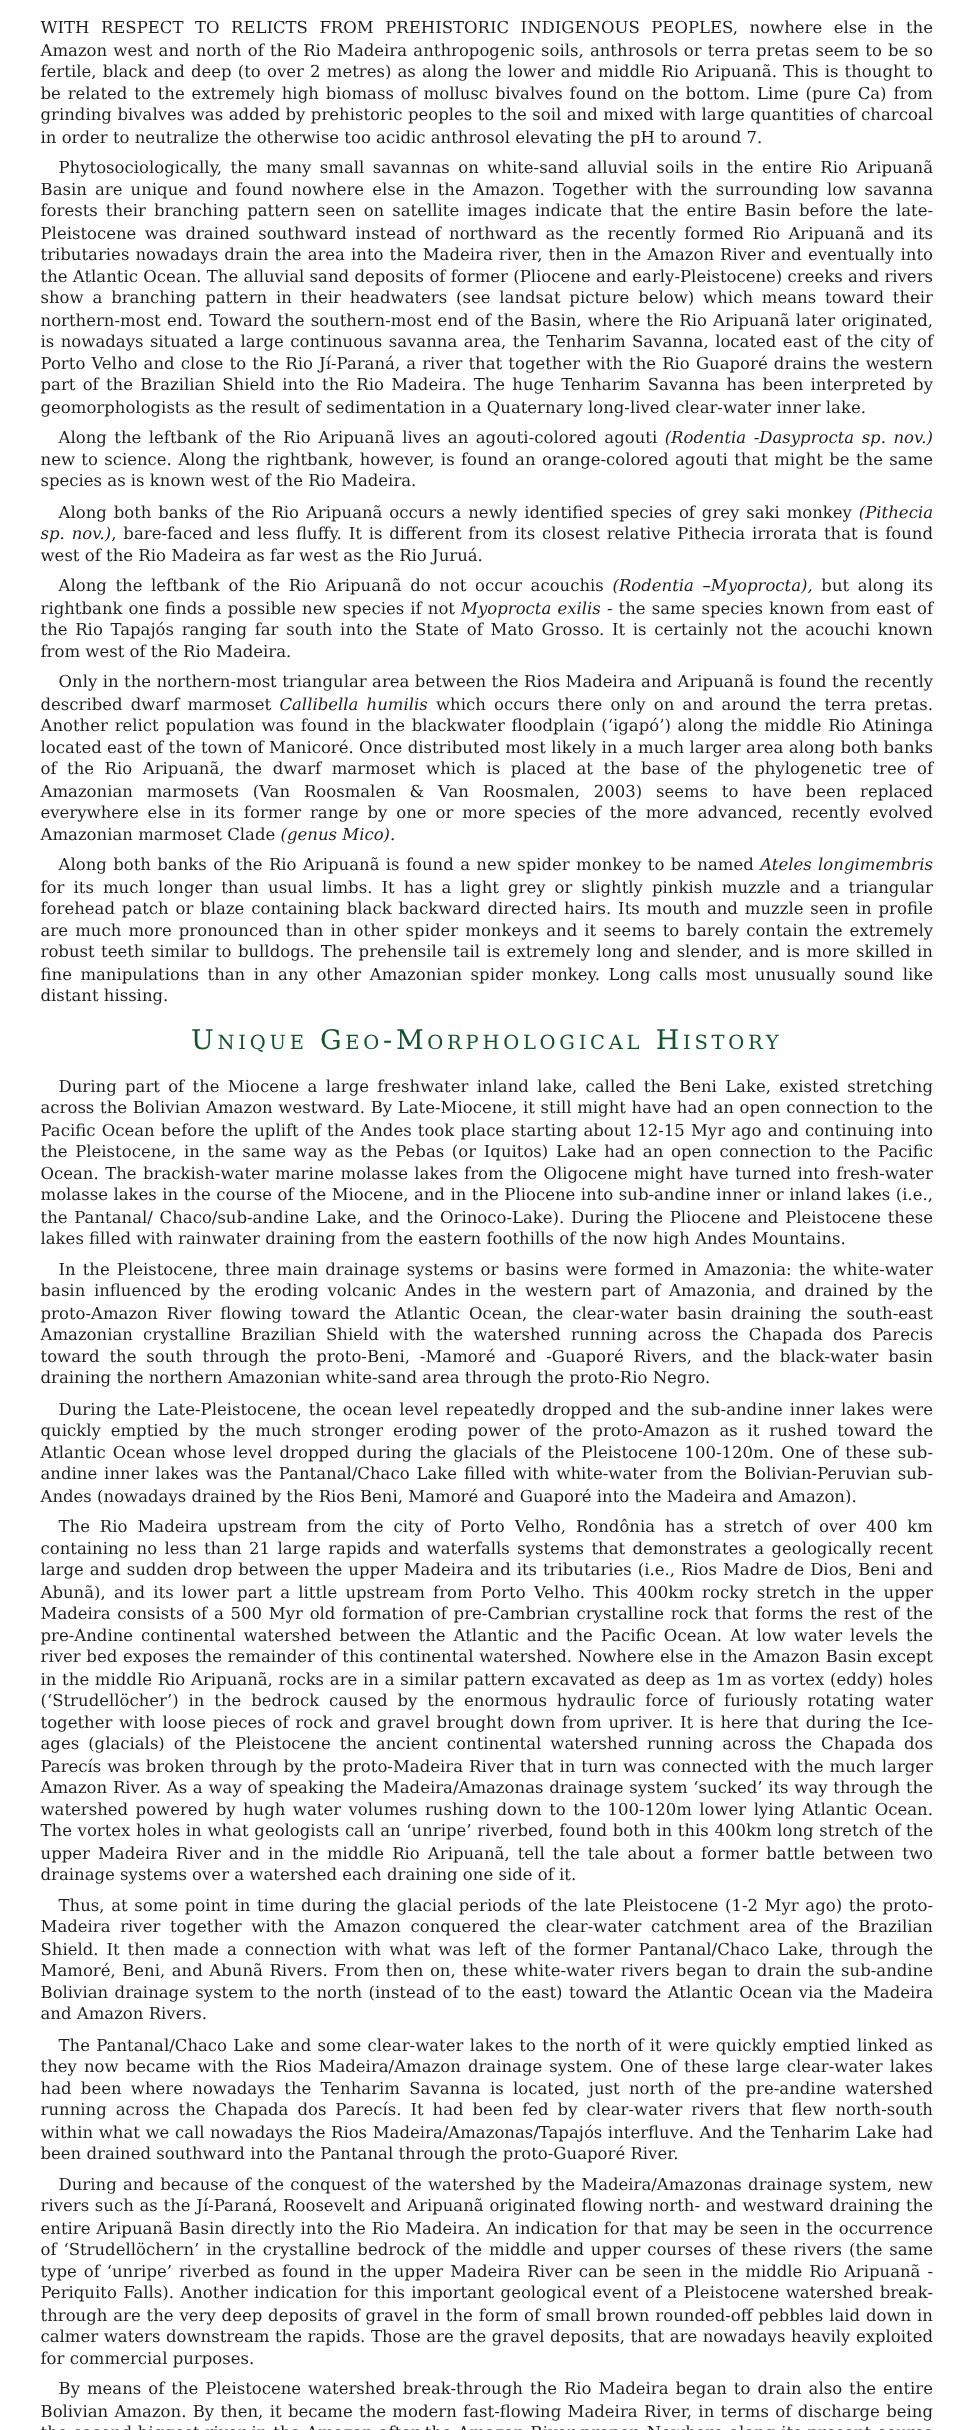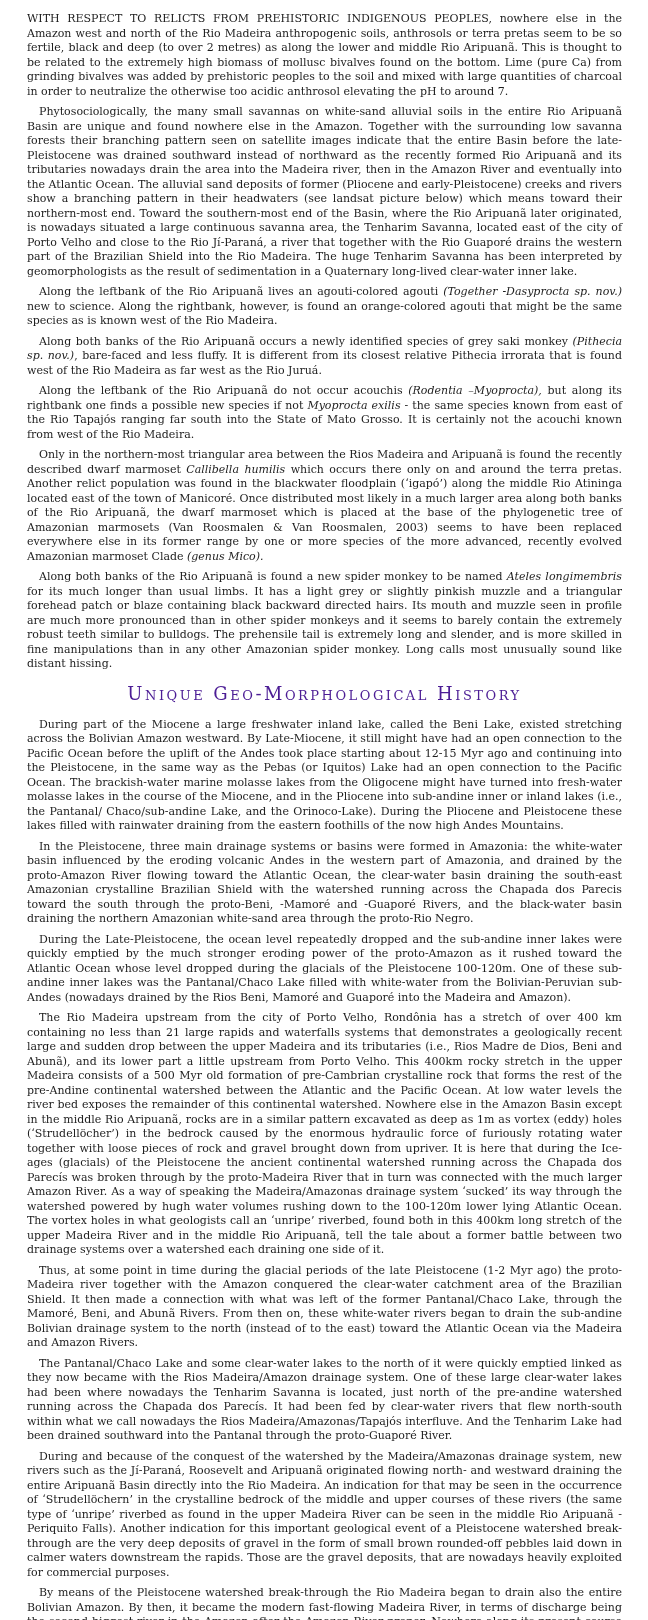--- a/index.html
+++ b/index.html
@@ -41,27 +41,27 @@
     line-height: 22px;
   }
 </style>
 </head>
 <body>
 
 <div class="page" style="background: rgb(255, 255, 255); color: rgb(29, 29, 29);">
   <div id="intro-body">
       <p class="no-indent">WITH RESPECT TO RELICTS FROM PREHISTORIC INDIGENOUS PEOPLES, nowhere else in the Amazon west and north of the Rio Madeira anthropogenic soils, anthrosols or terra pretas seem to be so fertile, black and deep (to over 2 metres) as along the lower and middle Rio Aripuanã. This is thought to be related to the extremely high biomass of mollusc bivalves found on the bottom. Lime (pure Ca) from grinding bivalves was added by prehistoric peoples to the soil and mixed with large quantities of charcoal in order to neutralize the otherwise too acidic anthrosol elevating the pH to around 7.</p>
       <p>Phytosociologically, the many small savannas on white-sand alluvial soils in the entire Rio Aripuanã Basin are unique and found nowhere else in the Amazon. Together with the surrounding low savanna forests their branching pattern seen on satellite images indicate that the entire Basin before the late-Pleistocene was drained southward instead of northward as the recently formed Rio Aripuanã and its tributaries nowadays drain the area into the Madeira river, then in the Amazon River and eventually into the Atlantic Ocean. The alluvial sand deposits of former (Pliocene and early-Pleistocene) creeks and rivers show a branching pattern in their headwaters (see landsat picture below) which means toward their northern-most end. Toward the southern-most end of the Basin, where the Rio Aripuanã later originated, is nowadays situated a large continuous savanna area, the Tenharim Savanna, located east of the city of Porto Velho and close to the Rio Jí-Paraná, a river that together with the Rio Guaporé drains the western part of the Brazilian Shield into the Rio Madeira. The huge Tenharim Savanna has been interpreted by geomorphologists as the result of sedimentation in a Quaternary long-lived clear-water inner lake.</p>
-      <p>Along the leftbank of the Rio Aripuanã lives an agouti-colored agouti <i>(Together -Dasyprocta sp. nov.)</i> new to science. Along the rightbank, however, is found an orange-colored agouti that might be the same species as is known west of the Rio Madeira.</p>
+      <p>Along the leftbank of the Rio Aripuanã lives an agouti-colored agouti <i>(Rodentia -Dasyprocta sp. nov.)</i> new to science. Along the rightbank, however, is found an orange-colored agouti that might be the same species as is known west of the Rio Madeira.</p>
       <p>Along both banks of the Rio Aripuanã occurs a newly identified species of grey saki monkey <i>(Pithecia sp. nov.)</i>, bare-faced and less fluffy. It is different from its closest relative Pithecia irrorata that is found west of the Rio Madeira as far west as the Rio Juruá.</p>
       <p>Along the leftbank of the Rio Aripuanã do not occur acouchis <i>(Rodentia –Myoprocta),</i> but along its rightbank one finds a possible new species if not <i>Myoprocta exilis</i> - the same species known from east of the Rio Tapajós ranging far south into the State of Mato Grosso. It is certainly not the acouchi known from west of the Rio Madeira.</p>
       <p>Only in the northern-most triangular area between the Rios Madeira and Aripuanã is found the recently described dwarf marmoset <i>Callibella humilis</i> which occurs there only on and around the terra pretas. Another relict population was found in the blackwater floodplain (‘igapó’) along the middle Rio Atininga located east of the town of Manicoré. Once distributed most likely in a much larger area along both banks of the Rio Aripuanã, the dwarf marmoset which is placed at the base of the phylogenetic tree of Amazonian marmosets (Van Roosmalen &amp; Van Roosmalen, 2003) seems to have been replaced everywhere else in its former range by one or more species of the more advanced, recently evolved Amazonian marmoset Clade <i>(genus Mico).</i></p>
       <p>Along both banks of the Rio Aripuanã is found a new spider monkey to be named <i>Ateles longimembris</i> for its much longer than usual limbs. It has a light grey or slightly pinkish muzzle and a triangular forehead patch or blaze containing black backward directed hairs. Its mouth and muzzle seen in profile are much more pronounced than in other spider monkeys and it seems to barely contain the extremely robust teeth similar to bulldogs. The prehensile tail is extremely long and slender, and is more skilled in fine manipulations than in any other Amazonian spider monkey. Long calls most unusually sound like distant hissing.</p>
     </div>
-  <h2 class="section-heading" style="color: #4c1d95;">Unique Geo-Morphological History</h2>
+  <h2 class="section-heading" style="color: #14532d;">Unique Geo-Morphological History</h2>
   <div id="history-body">
       <p>During part of the Miocene a large freshwater inland lake, called the Beni Lake, existed stretching across the Bolivian Amazon westward. By Late-Miocene, it still might have had an open connection to the Pacific Ocean before the uplift of the Andes took place starting about 12-15 Myr ago and continuing into the Pleistocene, in the same way as the Pebas (or Iquitos) Lake had an open connection to the Pacific Ocean. The brackish-water marine molasse lakes from the Oligocene might have turned into fresh-water molasse lakes in the course of the Miocene, and in the Pliocene into sub-andine inner or inland lakes (i.e., the Pantanal/ Chaco/sub-andine Lake, and the Orinoco-Lake). During the Pliocene and Pleistocene these lakes filled with rainwater draining from the eastern foothills of the now high Andes Mountains.</p>
       <p>In the Pleistocene, three main drainage systems or basins were formed in Amazonia: the white-water basin influenced by the eroding volcanic Andes in the western part of Amazonia, and drained by the proto-Amazon River flowing toward the Atlantic Ocean, the clear-water basin draining the south-east Amazonian crystalline Brazilian Shield with the watershed running across the Chapada dos Parecis toward the south through the proto-Beni, -Mamoré and -Guaporé Rivers, and the black-water basin draining the northern Amazonian white-sand area through the proto-Rio Negro.</p>
       <p>During the Late-Pleistocene, the ocean level repeatedly dropped and the sub-andine inner lakes were quickly emptied by the much stronger eroding power of the proto-Amazon as it rushed toward the Atlantic Ocean whose level dropped during the glacials of the Pleistocene 100-120m. One of these sub-andine inner lakes was the Pantanal/Chaco Lake filled with white-water from the Bolivian-Peruvian sub-Andes (nowadays drained by the Rios Beni, Mamoré and Guaporé into the Madeira and Amazon).</p>
       <p>The Rio Madeira upstream from the city of Porto Velho, Rondônia has a stretch of over 400 km containing no less than 21 large rapids and waterfalls systems that demonstrates a geologically recent large and sudden drop between the upper Madeira and its tributaries (i.e.,  Rios Madre de Dios, Beni and Abunã), and its lower part a little upstream from Porto Velho. This 400km rocky stretch in the upper Madeira consists of a 500 Myr old formation of pre-Cambrian crystalline rock that forms the rest of the pre-Andine continental watershed between the Atlantic and the Pacific Ocean. At low water levels the river bed exposes the remainder of this continental watershed. Nowhere else in the Amazon Basin except in the middle Rio Aripuanã, rocks are in a similar pattern excavated as deep as 1m as vortex (eddy) holes (‘Strudellöcher’) in the bedrock caused by the enormous hydraulic force of furiously rotating water together with loose pieces of rock and gravel brought down from upriver. It is here that during the Ice-ages (glacials) of the Pleistocene the ancient continental watershed running across the Chapada dos Parecís was broken through by the proto-Madeira River that in turn was connected with the much larger Amazon River. As a way of speaking the Madeira/Amazonas drainage system ‘sucked’ its way through the watershed powered by hugh water volumes rushing down to the 100-120m lower lying Atlantic Ocean. The vortex holes in what geologists call an ‘unripe’ riverbed, found both in this 400km long stretch of the upper Madeira River and in the middle Rio Aripuanã, tell the tale about a former battle between two drainage systems over a watershed each draining one side of it.</p>
       <p>Thus, at some point in time during the glacial periods of the late Pleistocene (1-2 Myr ago) the proto-Madeira river together with the Amazon conquered the clear-water catchment area of the Brazilian Shield. It then made a connection with what was left of the former Pantanal/Chaco Lake, through the Mamoré, Beni, and Abunã Rivers. From then on, these white-water rivers began to drain the sub-andine Bolivian drainage system to the north (instead of to the east) toward the Atlantic Ocean via the Madeira and Amazon Rivers.</p>
       <p>The Pantanal/Chaco Lake and some clear-water lakes to the north of it were quickly emptied linked as they now became with the Rios Madeira/Amazon drainage system. One of these large clear-water lakes had been where nowadays the Tenharim Savanna is located, just north of the pre-andine watershed running across the Chapada dos Parecís. It had been fed by clear-water rivers that flew north-south within what we call nowadays the Rios Madeira/Amazonas/Tapajós interfluve. And the Tenharim Lake had been drained southward into the Pantanal through the proto-Guaporé River.</p>
       <p>During and because of the conquest of the watershed by the Madeira/Amazonas drainage system, new rivers such as the Jí-Paraná, Roosevelt and Aripuanã originated flowing north- and westward  draining the entire Aripuanã Basin directly into the Rio Madeira. An indication for that may be seen in the occurrence of ‘Strudellöchern’ in the crystalline bedrock of the middle and upper courses of these rivers (the same type of ‘unripe’ riverbed as found in the upper Madeira River can be seen in the middle Rio Aripuanã - Periquito Falls). Another indication for this important geological event of a Pleistocene watershed break-through are the very deep deposits of gravel in the form of small brown rounded-off pebbles laid down in calmer waters downstream the rapids. Those are the gravel deposits, that are nowadays heavily exploited for commercial purposes.</p>
       <p>By means of the Pleistocene watershed break-through the Rio Madeira began to drain also the entire Bolivian Amazon. By then, it became the modern fast-flowing Madeira River, in terms of  discharge being the second biggest river in the Amazon after the Amazon River proper. Nowhere along its present course it is meandering like other white-water rivers do, only contains a few islands mostly covered with ‘terra firme’ forest, and does not allow fauna and flora elements to passively travel across the river from one bank to the other through river-bend cut-offs, as is so common in most other white-water rivers. As such, the Pleistocene watershed break-through represents a vicariance event that made the Rio Madeira an unsurpassable river barrier in particular to animals that do not swim or fly. It effectively impeded gene flow from one bank to the other for over one million years. It may be no coincidence that genome DNA analysis of the giant peccary  revealed a divergence time from the collared peccary  of 1-1.2 Mya. Preliminary DNA analysis of the white deer, , estimates its divergence time at 1 Mya. If the geomorphological model is right we therefore expect that genome DNA analysis in a number of other new mammalian species found hitherto in the Rio Aripuanã Basin will reveal similar divergence times of 1-1.5 Mya.</p>
     </div>

